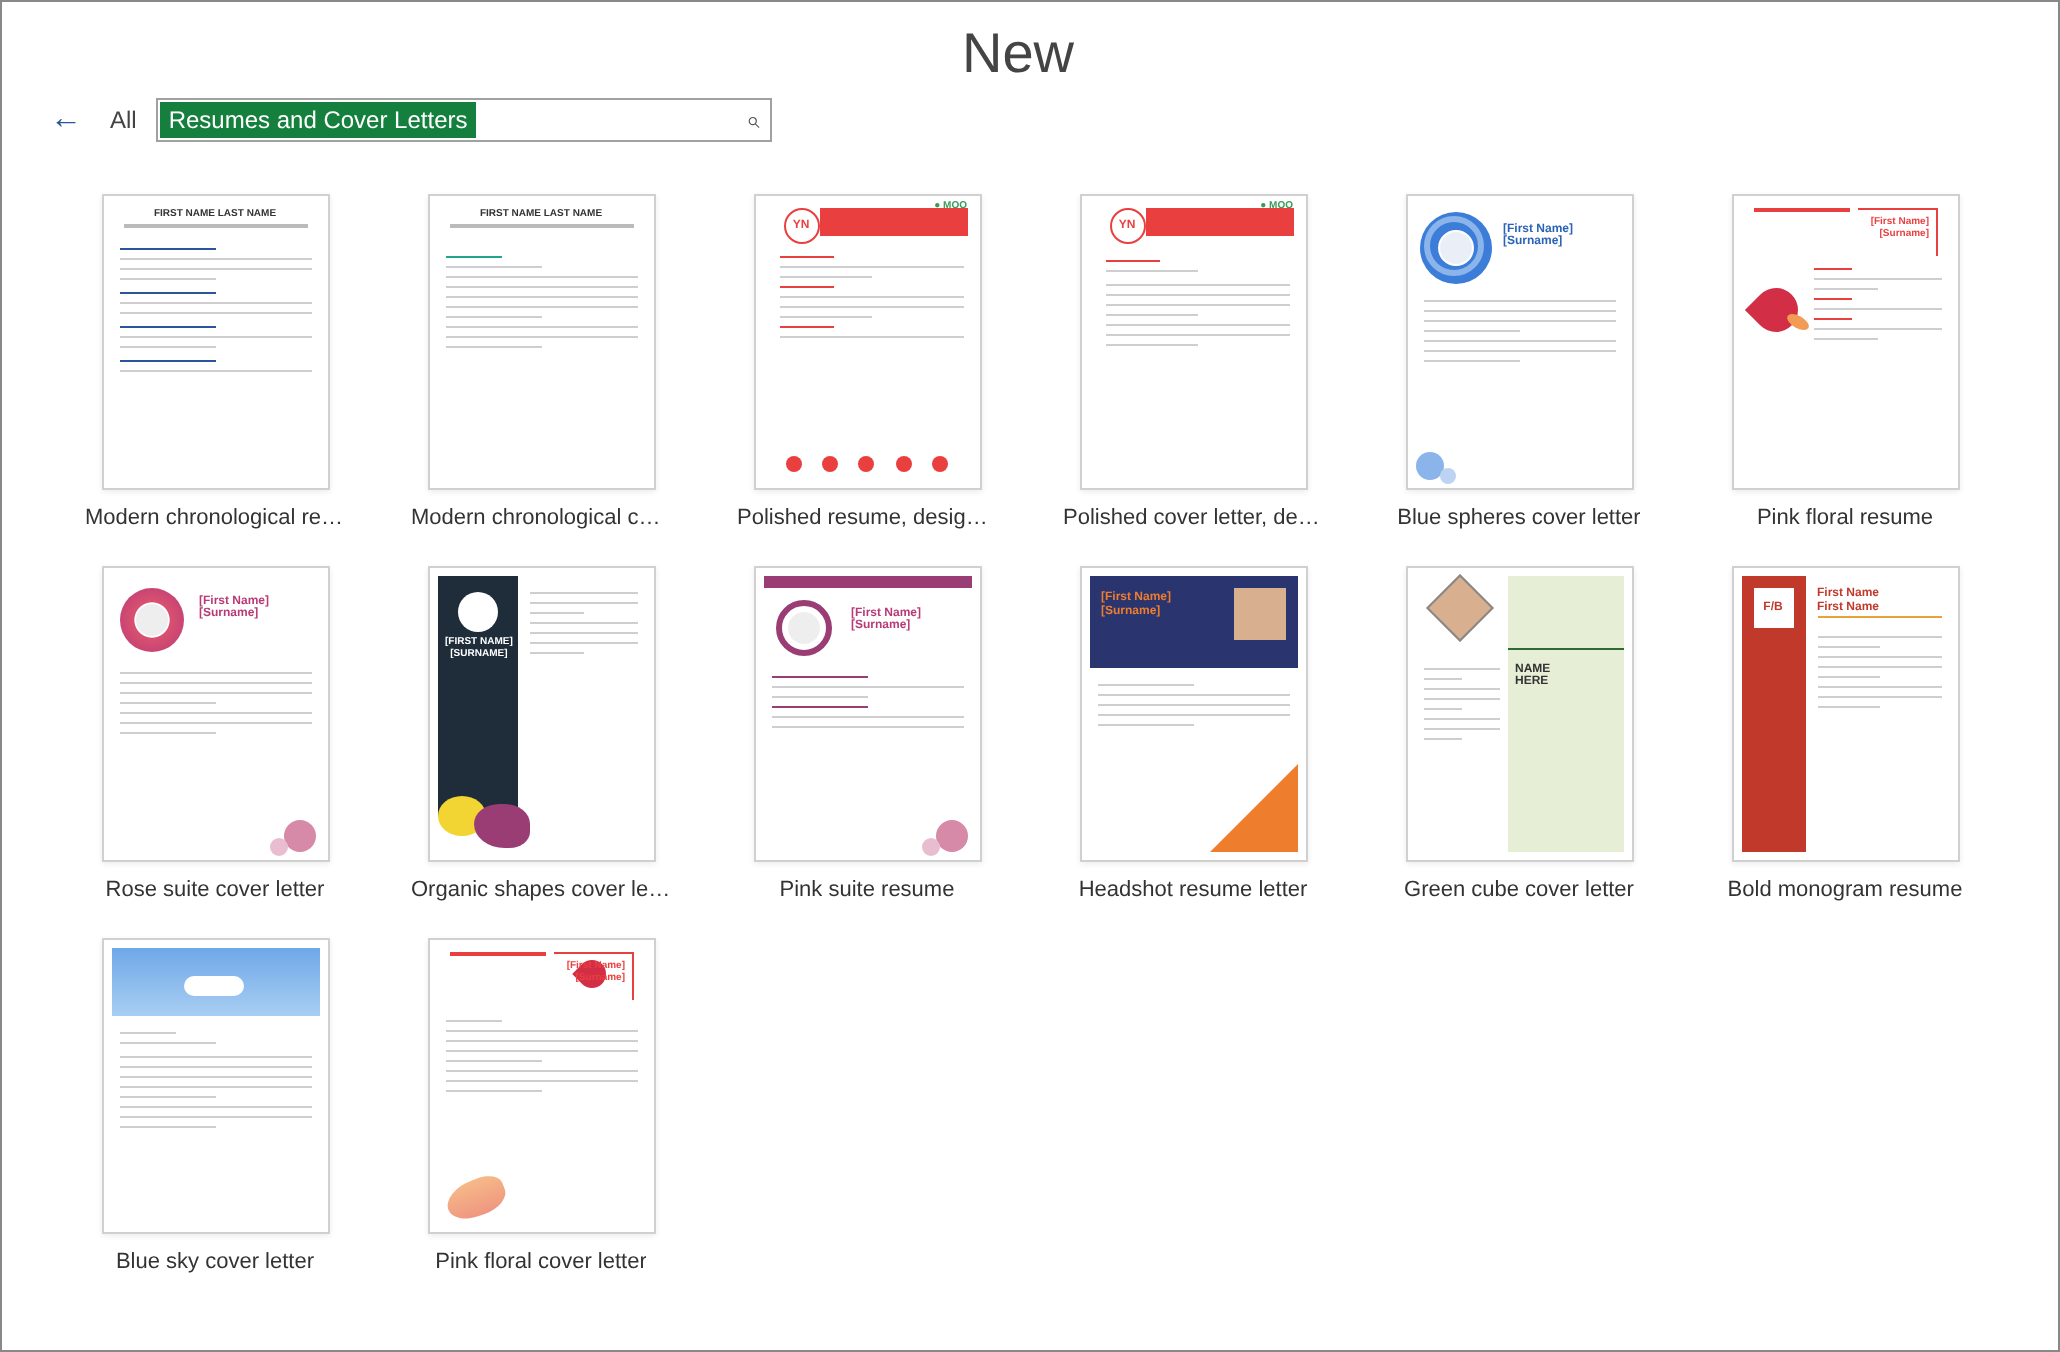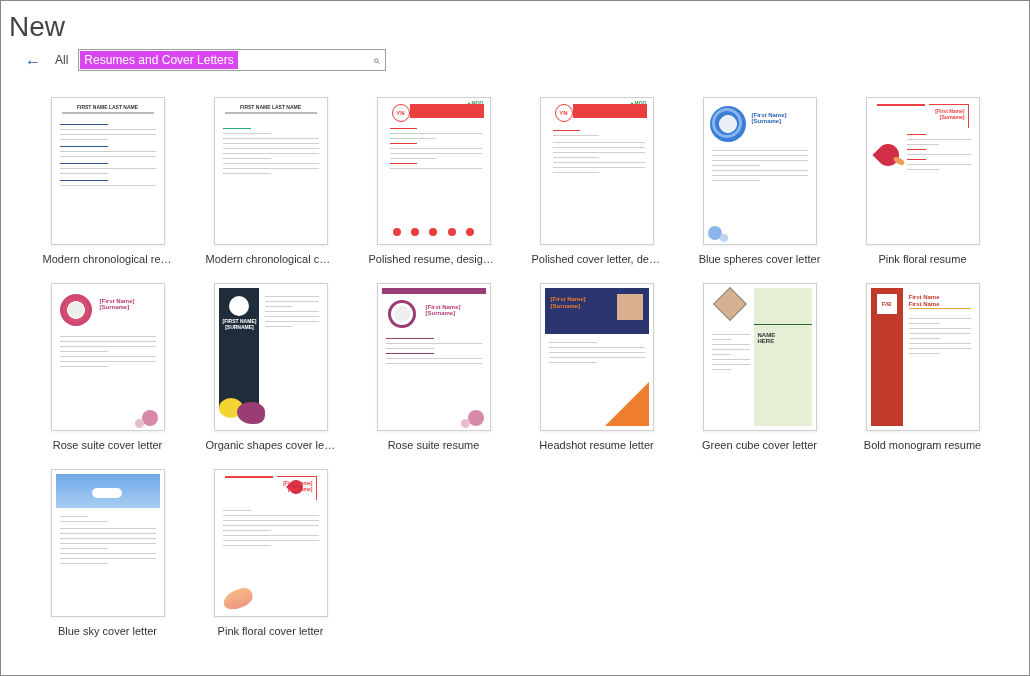--- a/index.html
+++ b/index.html
@@ -7,20 +7,21 @@
     font-family: "Segoe UI", Arial, sans-serif;
     background: #ffffff;
     width: 1030px;
     height: 676px;
     overflow: hidden;
     border: 1px solid #888;
     position: relative;
   }
   .header {
     padding: 10px 20px 6px 8px;
+    text-align: center;
   }
   .page-title {
     font-size: 28px;
     font-weight: 300;
     color: #444;
   }
   .search-row {
     display: flex;
     align-items: center;
     padding: 0 20px 8px 20px;
@@ -47,21 +48,21 @@
     position: relative;
   }
   .search-input {
     border: none;
     outline: none;
     flex: 1;
     font-size: 12px;
     height: 100%;
   }
   .search-value {
-    background: #d946ef;
+    background: #15803d;
     color: #fff;
     font-size: 12px;
     padding: 1px 4px;
     margin-left: 1px;
     height: 18px;
     line-height: 16px;
   }
   .search-icon {
     color: #555;
     font-size: 12px;
@@ -391,21 +392,21 @@
         <div class="short" style="background:#9a3d75;"></div>
           <div></div>
           <div class="short"></div>
         <div class="short" style="background:#9a3d75; margin-top:4px;"></div>
           <div></div>
           <div></div>
       </div>
       <div class="rose-bubble"></div>
         <div class="rose-bubble2"></div>
     </div>
-    <div class="template-label">Rose suite resume</div>
+    <div class="template-label">Pink suite resume</div>
   </div>
 
 
   <div class="template-card">
     <div class="thumb headshot-cl">
       <div class="top"></div>
         <div class="photo"></div>
       <div class="name" style="white-space:pre;">[First Name]
 [Surname]</div>
       <div class="body-lines" style="top:58px;">

